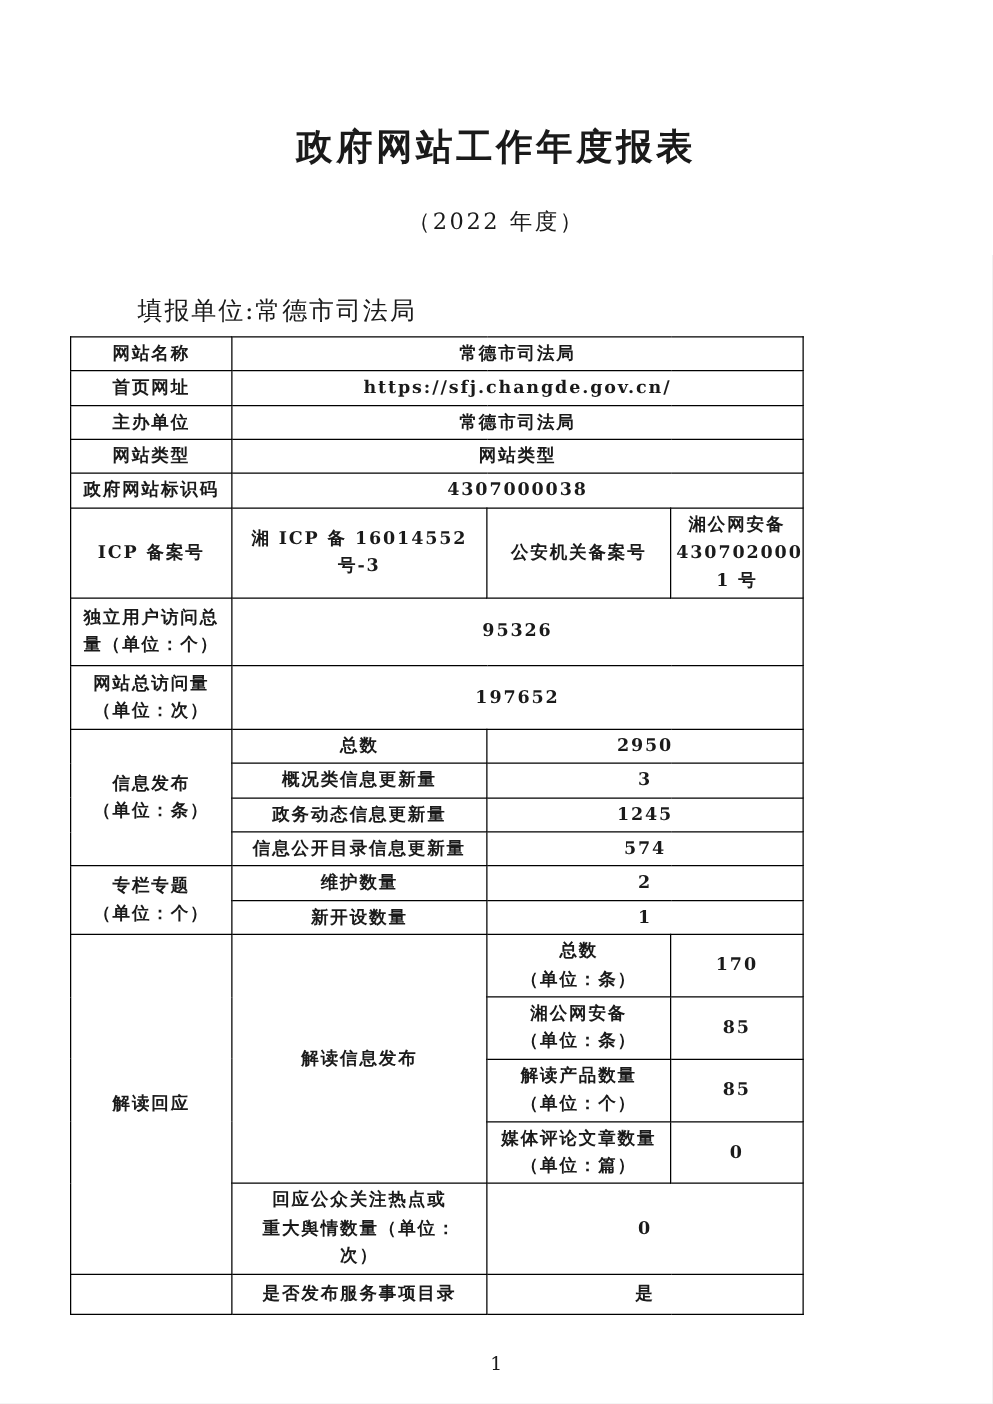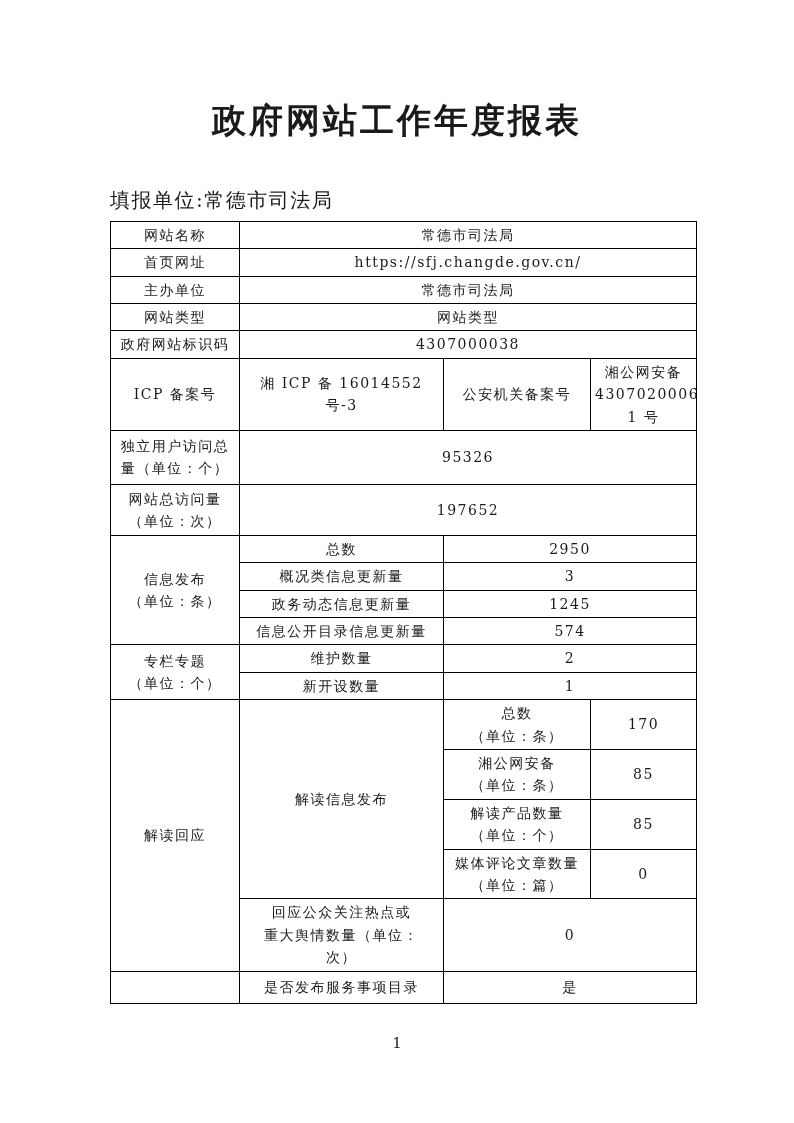--- a/index.html
+++ b/index.html
@@ -3,53 +3,54 @@
 <meta charset="utf-8">
 <style>
   html, body { margin: 0; padding: 0; background: #e8e8e8; }
   .page {
     width: 794px; height: 1123px; margin: 0 auto; background: #ffffff;
     font-family: "DejaVu Serif", "Liberation Serif", serif;
     color: #1a1a1a; box-sizing: border-box; overflow: hidden;
   }
   .doc-title {
     padding-top: 100px; text-align: center;
-    font-size: 34px; font-weight: bold; letter-spacing: 3px;
+    font-size: 29px; font-weight: bold; letter-spacing: 3px;
     line-height: 1.2;
   }
   .doc-subtitle {
     margin-top: 30px; text-align: center;
     font-size: 18px; letter-spacing: 2px;
   }
   .unit-line {
     margin: 46px 0 7px 110px;
     font-size: 20px; letter-spacing: 1.5px;
   }
   table.report {
     border-collapse: collapse; table-layout: fixed;
-    width: 586px; margin-left: 110px;
+    width: 586px; margin-left: 56px; font-weight: bold;
   }
   table.report td {
     border: 1px solid #000;
     text-align: center; vertical-align: middle;
     font-size: 14px; letter-spacing: 1.5px; line-height: 1.6;
     white-space: pre-line; padding: 2px 4px;
     overflow: hidden;
   }
   .page-number {
     margin-top: 30px; text-align: center;
     font-size: 15px;
   }
 </style>
 </head>
 <body>
 
 <div class="page">
 
   <div class="doc-title">政府网站工作年度报表</div>
+  <div class="doc-subtitle">（2022 年度）</div>
   <div class="unit-line">填报单位:常德市司法局</div>
 
   <table class="report">
     <colgroup>
       <col style="width:129px">
         <col style="width:204px">
         <col style="width:147px">
         <col style="width:106px">
     </colgroup>
 

